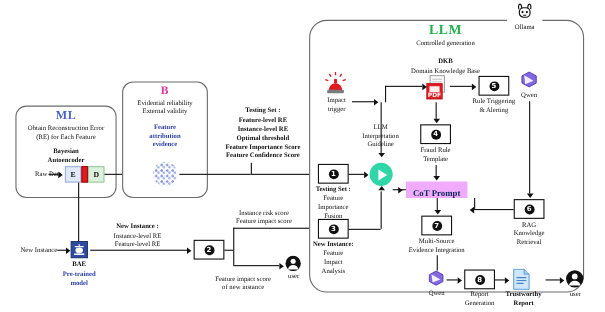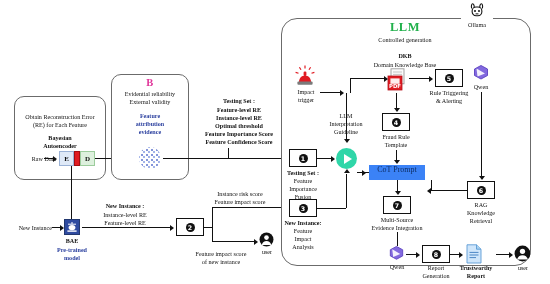--- a/index.html
+++ b/index.html
@@ -62,23 +62,23 @@
   
   .ae{position:absolute;display:flex;align-items:stretch;height:15px;}
   .ae-e{width:15px;background:#dfe9f7;border:0.8px solid #9bb2d6;color:#111;
         font-size:7px;font-weight:bold;display:flex;align-items:center;justify-content:center;box-sizing:border-box;}
   .ae-m{width:6px;background:#e01b22;border:0.8px solid #a50d12;box-sizing:border-box;}
   .ae-d{width:15px;background:#ddf0dd;border:0.8px solid #9ccc9c;color:#111;
         font-size:7px;font-weight:bold;display:flex;align-items:center;justify-content:center;box-sizing:border-box;}
 
   
   .cot{
-    position:absolute;background:#3b82f6;border:0px;
-    display:flex;align-items:flex-start;justify-content:center;
-    font-weight:normal;font-size:8px;color:#0c2a5e;
+    position:absolute;background:#f0abfc;border:0px;
+    display:flex;align-items:flex-end;justify-content:center;
+    font-weight:bold;font-size:8px;color:#0c2a5e;
   }
   .play{
     position:absolute;width:21px;height:21px;border-radius:50%;
     background:#2fd6a8;display:flex;align-items:center;justify-content:center;
   }
   .play i{
     display:block;width:0;height:0;margin-left:3px;
     border-top:5px solid transparent;border-bottom:5px solid transparent;border-left:8px solid #fff;
   }
   .dots{position:absolute;width:22px;height:22px;border-radius:50%;
@@ -86,20 +86,21 @@
           radial-gradient(circle at 3px 3px,#7e8fd6 1px,transparent 1.3px) 0 0/5px 5px,
           radial-gradient(circle at 3px 3px,#9fb0e8 1px,transparent 1.3px) 2px 2px/5px 5px;
         opacity:.95;}
 </style>
 </head>
 <body>
 
 <div id="stage">
 
   <div class="panel panel-ml"></div>
+  <div class="tag tag-ml">ML</div>
   <div class="txt ctr" style="left:14px;top:113px;width:92px;">Obtain Reconstruction Error</div>
   <div class="txt ctr" style="left:14px;top:121px;width:92px;">(RE) for Each Feature</div>
   <div class="txt b ctr" style="left:14px;top:134px;width:92px;">Bayesian</div>
   <div class="txt b ctr" style="left:14px;top:142px;width:92px;">Autoencoder</div>
 
   <div class="txt" style="left:16px;top:155px;width:40px;text-align:right;">Raw Data</div>
   <div class="ln lnh" style="left:44px;top:158px;width:9px;"></div>
   <div class="arrow ar-r" style="left:53px;top:155.5px;"></div>
 
   <div class="ae" style="left:59px;top:151px;">

